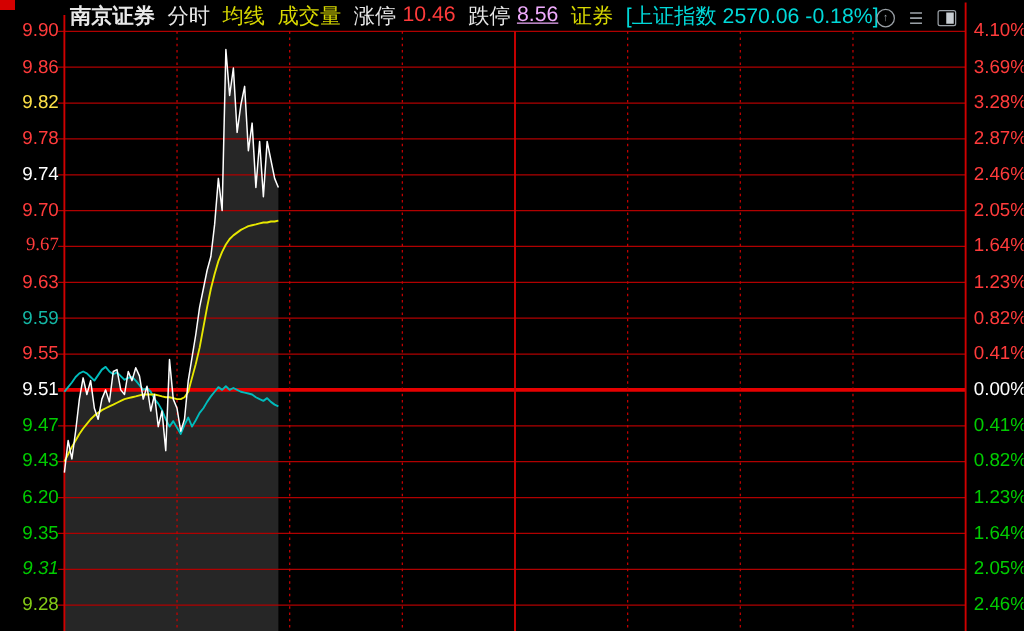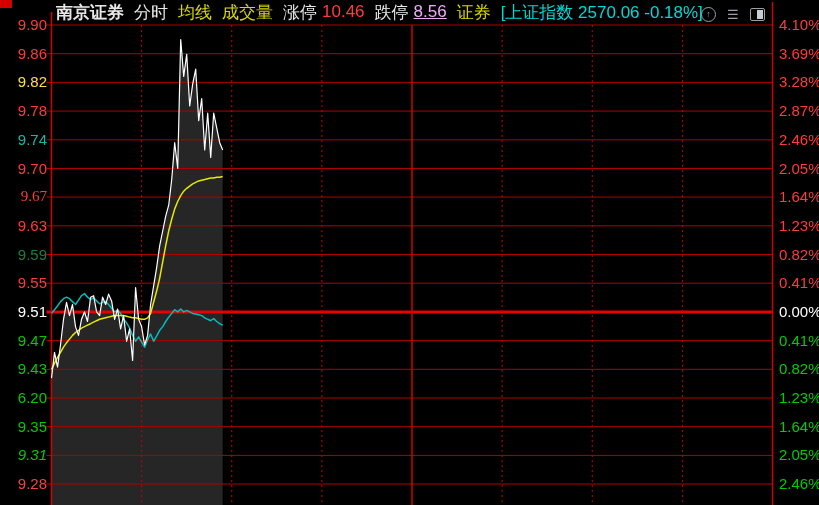--- a/index.html
+++ b/index.html
@@ -64,33 +64,33 @@
       <polyline points="51.5,313.4 54.5,309.7 57.5,306.0 60.5,301.6 63.5,298.7 66.5,297.2 69.5,298.7 72.5,301.6 75.5,304.5 78.5,300.1 81.5,295.7 84.5,293.5 87.5,297.2 90.6,299.4 93.6,297.9 96.6,300.9 99.6,303.8 102.6,302.3 105.6,301.6 108.6,304.5 111.6,308.2 114.6,311.9 117.6,310.4 120.6,313.4 123.6,319.3 126.6,322.9 129.6,328.1 132.6,335.4 135.6,341.3 138.6,336.9 141.6,342.1 144.6,347.2 147.6,339.9 150.6,334.0 153.6,341.3 156.6,336.2 159.7,330.3 162.7,326.6 165.7,321.5 168.7,317.1 171.7,313.4 174.7,309.7 177.7,311.9 180.7,309.0 183.7,311.9 186.7,310.4 189.7,311.9 192.7,313.4 195.7,314.1 198.7,314.8 201.7,315.6 204.7,317.8 207.7,319.3 210.7,320.7 213.7,318.5 216.7,321.5 219.7,323.7 222.7,325.1" fill="none" stroke="#00bcbc" stroke-width="1.5" stroke-linejoin="round"></polyline>
       <polyline points="51.5,369.3 54.5,363.4 57.5,357.5 60.5,352.4 63.5,347.2 66.5,342.8 69.5,339.1 72.5,335.4 75.5,332.5 78.5,330.3 81.5,328.1 84.5,326.6 87.5,325.1 90.6,323.7 93.6,322.2 96.6,320.7 99.6,319.3 102.6,318.5 105.6,317.8 108.6,317.1 111.6,316.3 114.6,315.6 117.6,315.6 120.6,315.6 123.6,315.6 126.6,316.3 129.6,317.1 132.6,317.8 135.6,317.8 138.6,318.5 141.6,319.3 144.6,319.3 147.6,317.8 150.6,313.4 153.6,302.3 156.6,291.3 159.7,278.1 162.7,261.9 165.7,245.7 168.7,231.0 171.7,219.2 174.7,208.9 177.7,201.5 180.7,195.6 183.7,191.2 186.7,188.3 189.7,186.1 192.7,183.9 195.7,182.4 198.7,180.9 201.7,180.2 204.7,179.5 207.7,178.7 210.7,178.0 213.7,178.0 216.7,177.2 219.7,177.2 222.7,176.5" fill="none" stroke="#e8e800" stroke-width="1.5" stroke-linejoin="round"></polyline>
       <polyline points="51.5,378.1 54.5,352.4 57.5,367.1 60.5,345.0 63.5,319.3 66.5,302.3 69.5,315.6 72.5,304.5 75.5,326.6 78.5,335.4 81.5,319.3 84.5,311.9 87.5,321.5 90.6,297.2 93.6,295.7 96.6,311.9 99.6,315.6 102.6,297.2 105.6,304.5 108.6,294.2 111.6,300.9 114.6,319.3 117.6,309.0 120.6,328.8 123.6,315.6 126.6,341.3 129.6,328.8 132.6,360.5 135.6,287.6 138.6,319.3 141.6,326.6 144.6,345.0 147.6,335.4 150.6,304.5 153.6,286.1 156.6,267.8 159.7,245.7 162.7,231.0 165.7,216.2 168.7,205.2 171.7,179.5 174.7,142.7 177.7,168.4 180.7,39.6 183.7,76.4 186.7,54.4 189.7,105.9 192.7,83.8 195.7,69.1 198.7,120.6 201.7,98.5 204.7,150.0 207.7,113.2 210.7,157.4 213.7,113.2 216.7,127.9 219.7,142.7 222.7,150.0" fill="none" stroke="#ffffff" stroke-width="1.2" stroke-linejoin="round"></polyline>
     </svg>
 
   <div id="left-axis">
       <div class="axlbl left" style="top: 17px; color: rgb(255, 59, 59); text-align: right;">9.90</div>
       <div class="axlbl left" style="top: 45.7px; color: rgb(255, 59, 59);">9.86</div>
       <div class="axlbl left" style="top: 74.4px; color: #fde047;">9.82</div>
       <div class="axlbl left" style="top: 103.1px; color: rgb(255, 59, 59);">9.78</div>
-      <div class="axlbl left" style="top: 131.8px; color: #14b8a6;">9.74</div>
+      <div class="axlbl left" style="top: 131.8px; color: #ffffff;">9.74</div>
       <div class="axlbl left" style="top: 160.5px; color: rgb(255, 59, 59);">9.70</div>
       <div class="axlbl left" style="top: 189.1px; color: rgb(255, 59, 59); font-family: Liberation Serif, serif;">9.67</div>
       <div class="axlbl left" style="top: 217.8px; color: rgb(255, 59, 59);">9.63</div>
-      <div class="axlbl left" style="top: 246.5px; color: #15803d;">9.59</div>
+      <div class="axlbl left" style="top: 246.5px; color: #14b8a6;">9.59</div>
       <div class="axlbl left" style="top: 275.2px; color: rgb(255, 59, 59);">9.55</div>
       <div class="axlbl left" style="top: 303.9px; color: rgb(255, 255, 255);">9.51</div>
       <div class="axlbl left" style="top: 332.6px; color: rgb(0, 204, 0);">9.47</div>
       <div class="axlbl left" style="top: 361.3px; color: rgb(0, 204, 0);">9.43</div>
       <div class="axlbl left" style="top: 390px; color: rgb(0, 204, 0);">6.20</div>
       <div class="axlbl left" style="top: 418.7px; color: rgb(0, 204, 0);">9.35</div>
       <div class="axlbl left" style="top: 447.4px; color: rgb(0, 204, 0); font-style: italic;">9.31</div>
-      <div class="axlbl left" style="top: 476px; color: #ef4444;">9.28</div>
+      <div class="axlbl left" style="top: 476px; color: #84cc16;">9.28</div>
     </div>
   <div id="right-axis">
       <div class="axlbl right" style="top: 17px; color: rgb(255, 59, 59);">4.10%</div>
       <div class="axlbl right" style="top: 45.7px; color: rgb(255, 59, 59);">3.69%</div>
       <div class="axlbl right" style="top: 74.4px; color: rgb(255, 59, 59);">3.28%</div>
       <div class="axlbl right" style="top: 103.1px; color: rgb(255, 59, 59);">2.87%</div>
       <div class="axlbl right" style="top: 131.8px; color: rgb(255, 59, 59);">2.46%</div>
       <div class="axlbl right" style="top: 160.5px; color: rgb(255, 59, 59);">2.05%</div>
       <div class="axlbl right" style="top: 189.1px; color: rgb(255, 59, 59);">1.64%</div>
       <div class="axlbl right" style="top: 217.8px; color: rgb(255, 59, 59);">1.23%</div>

